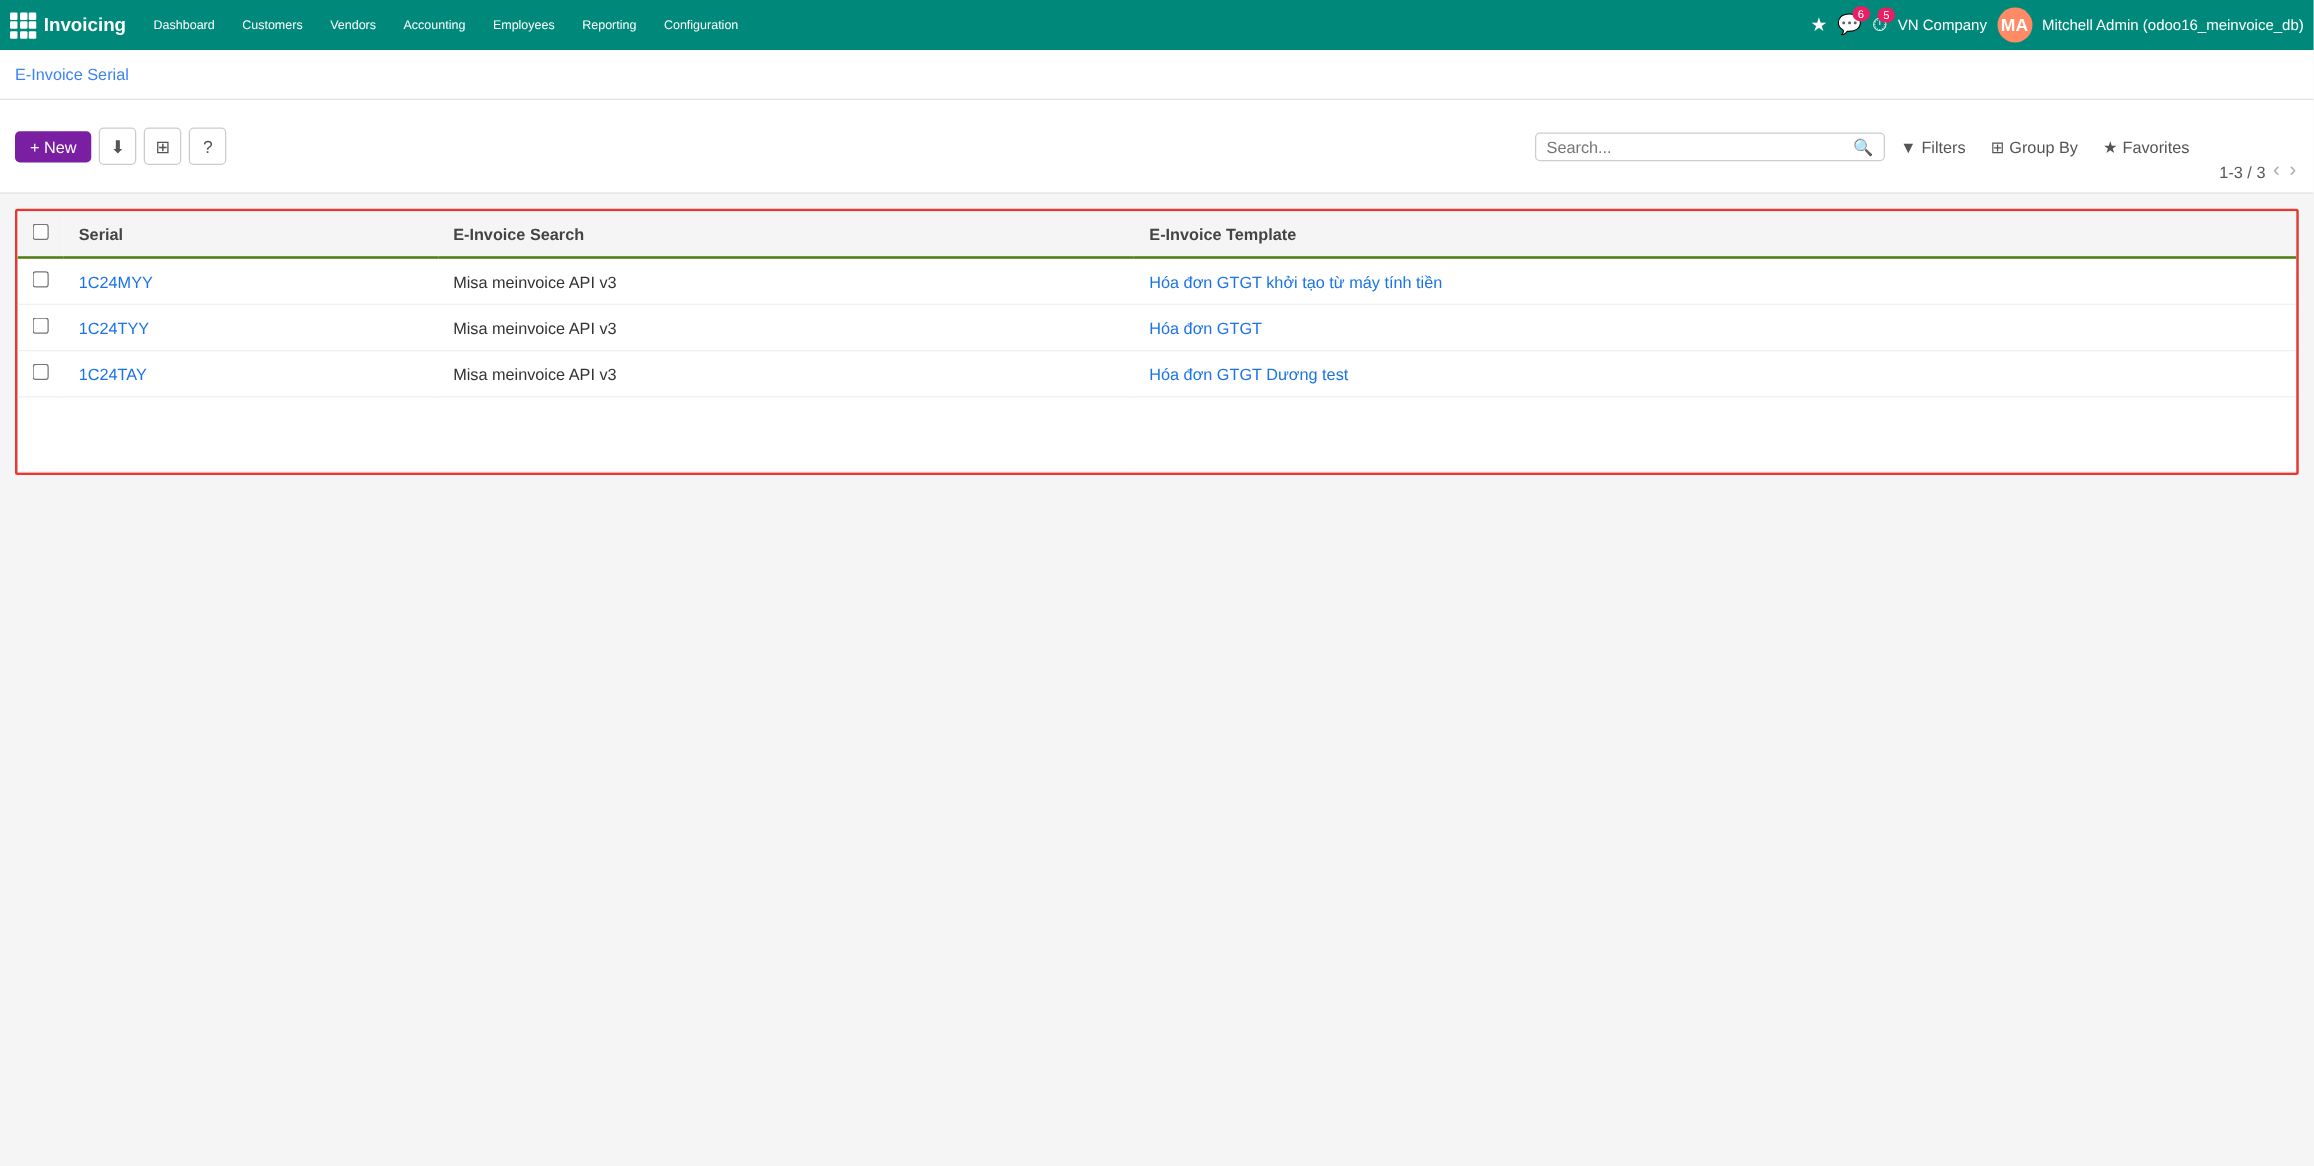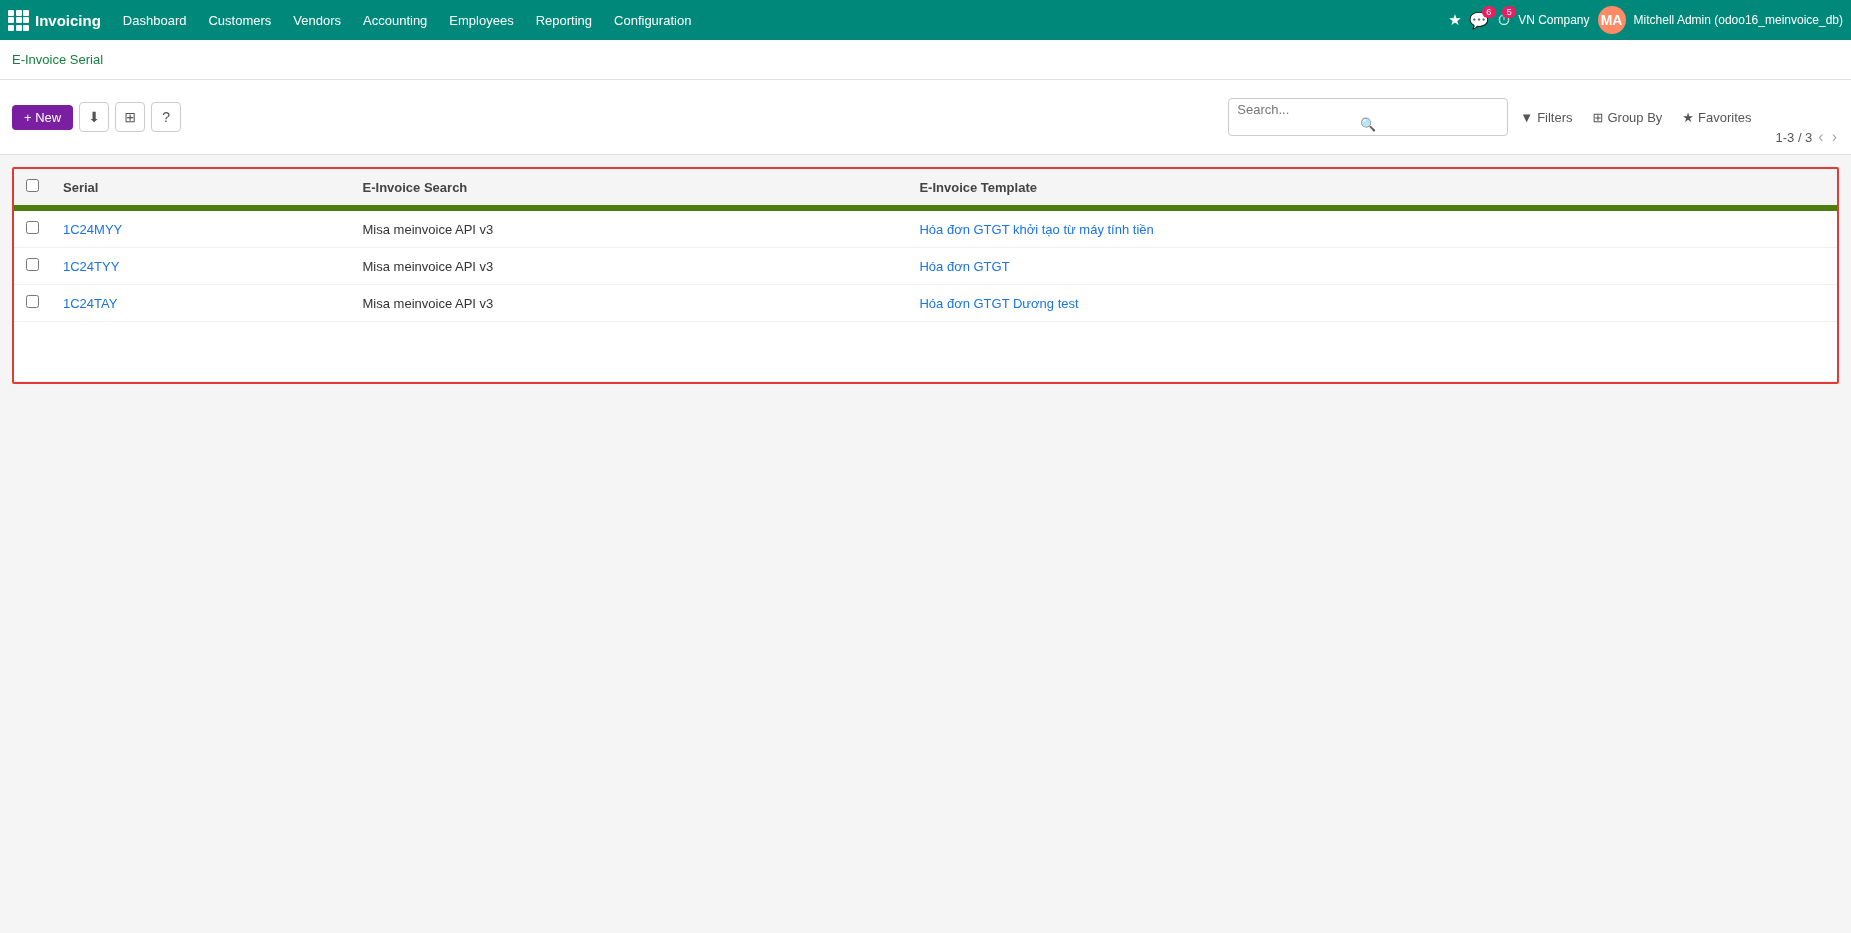--- a/index.html
+++ b/index.html
@@ -37,21 +37,21 @@
       display: flex;
       align-items: center;
       gap: 2px;
       flex: 1;
     }
     .topnav-menu a {
       color: white;
       text-decoration: none;
       padding: 4px 10px;
       border-radius: 4px;
-      font-size: 13px;
+      font-size: 10px;
       white-space: nowrap;
     }
     .topnav-right {
       display: flex;
       align-items: center;
       gap: 8px;
       margin-left: auto;
     }
     .topnav-right .icon-btn {
       color: white;
@@ -98,21 +98,21 @@
     .subheader {
       background: white;
       border-bottom: 1px solid #e0e0e0;
       display: flex;
       align-items: center;
       padding: 0 12px;
       height: 40px;
     }
     .page-title {
       font-size: 13px;
-      color: #15803d;
+      color: #3b82f6;
       font-weight: 500;
     }
 
     
     .toolbar {
       background: white;
       border-bottom: 1px solid #e0e0e0;
       display: flex;
       align-items: center;
       padding: 6px 12px;
@@ -152,21 +152,20 @@
       gap: 4px;
     }
     .search-box {
       display: flex;
       align-items: center;
       border: 1px solid #ccc;
       border-radius: 4px;
       padding: 3px 8px;
       background: white;
       min-width: 280px;
-      flex-direction: column;
     }
     .search-box input {
       border: none;
       outline: none;
       font-size: 13px;
       width: 100%;
       color: #333;
     }
     .filter-btn {
       background: none;
@@ -212,21 +211,21 @@
       overflow: hidden;
     }
 
     
     table {
       width: 100%;
       border-collapse: collapse;
     }
     thead tr {
       background: #f5f5f5;
-      border-bottom: 6px solid #4d7c0f;
+      border-bottom: 2px solid #4d7c0f;
     }
     thead th {
       padding: 10px 12px;
       text-align: left;
       font-weight: 600;
       font-size: 13px;
       color: #444;
     }
     thead th:first-child {
       width: 36px;

